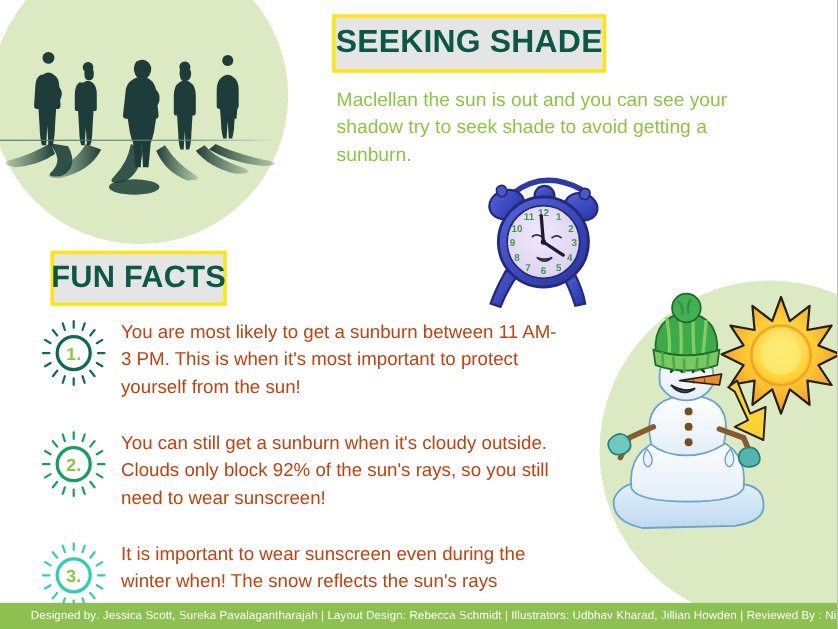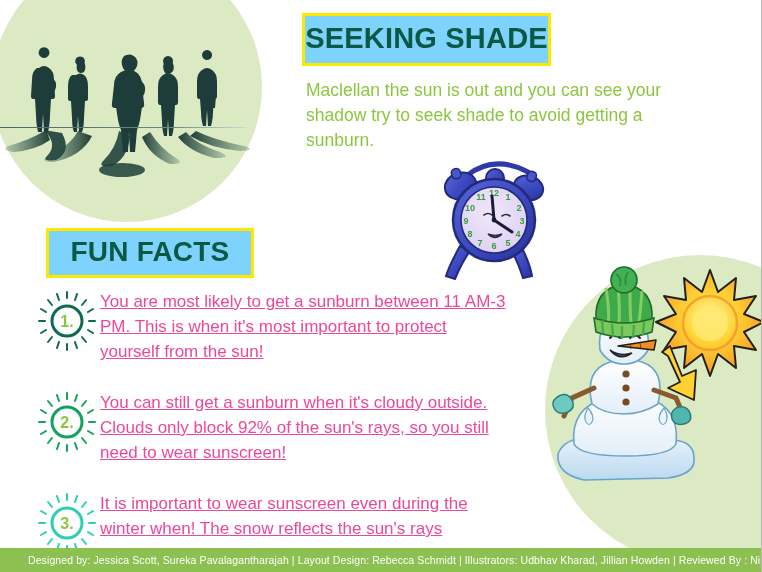--- a/index.html
+++ b/index.html
@@ -35,36 +35,36 @@
   #horizon-line {
     position: absolute; left: 0; top: 127px;
     width: 247px; height: 1px;
     background: linear-gradient(to right, #4a6b63 0%, #6d8a81 70%, #cfdcd7 100%);
   }
 
   
   .boxed-heading {
     position: absolute;
     border: 3px solid #ffe800;
-    background: #7dd3fc;
+    background: #e5e5e5;
     display: flex; align-items: center; justify-content: center;
     color: #0b5845;
     font-weight: bold;
     letter-spacing: 0.2px;
     white-space: nowrap;
   }
   #heading-seeking-shade {
     left: 302px; top: 13px;
     width: 249px; height: 53px;
     font-size: 29px;
     padding-bottom: 2px;
   }
   #heading-fun-facts {
     left: 46px; top: 228px;
-    width: 208px; height: 50px;
+    width: 160px; height: 50px;
     font-size: 28px;
     padding-bottom: 2px;
   }
 
   
   #intro-text {
     position: absolute;
     left: 306px; top: 78px;
     width: 400px;
     color: #8cc63f;
@@ -85,26 +85,25 @@
     margin-bottom: 25px;
     min-height: 62px;
   }
   .fact-badge {
     position: relative;
     flex: 0 0 62px;
     width: 62px; height: 62px;
     margin-top: 2px;
   }
   .fact-text {
-    color: #ec4899;
+    color: #c2410c;
     font-size: 17px;
     line-height: 25px;
     padding-top: 1px;
-    margin-left: 2px;
-    text-decoration: underline;
+    margin-left: 12px;
   }
 
   
   #footer-bar {
     position: absolute;
     left: 0; bottom: 0;
     width: 762px; height: 24px;
     background: #8cc152;
     display: flex; align-items: center;
     padding-left: 28px;

